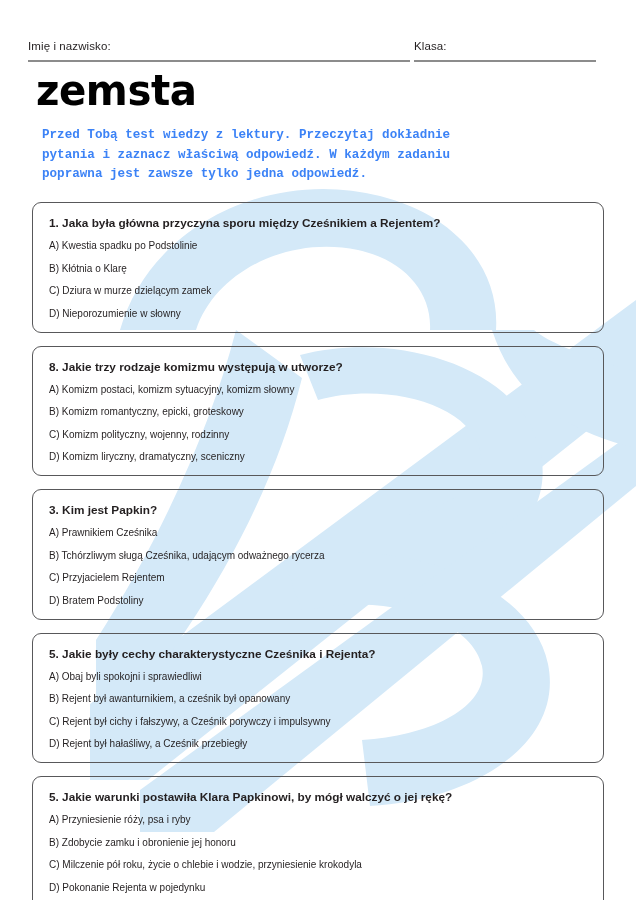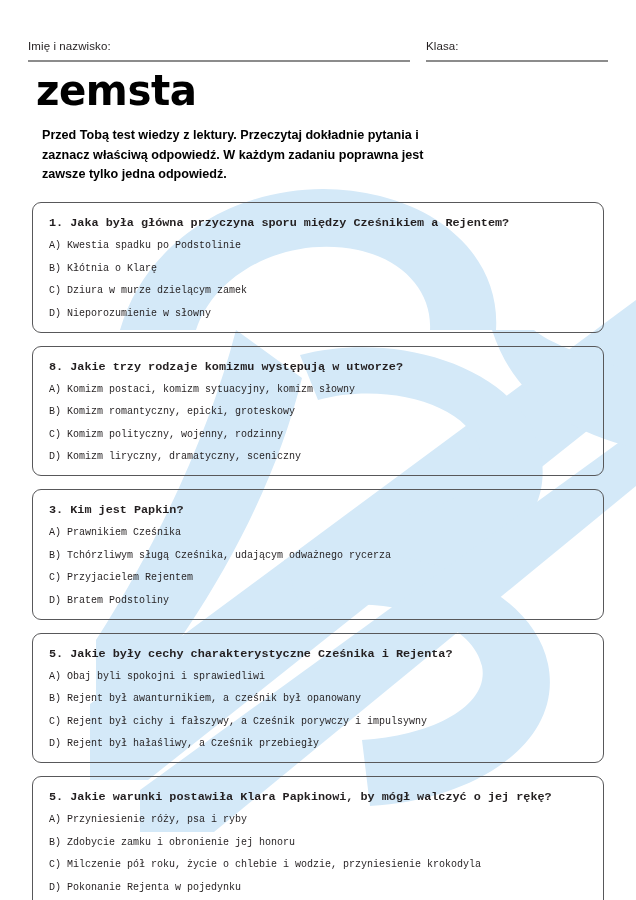--- a/index.html
+++ b/index.html
@@ -43,21 +43,21 @@
     z-index: 2;
   }
   .field {
     display: flex;
     align-items: baseline;
     border-bottom: 2px solid #8c8c8c;
     height: 22px;
     box-sizing: border-box;
   }
   .field-name  { width: 382px; }
-  .field-class { width: 182px; margin-left: 16px; }
+  .field-class { width: 182px; margin-left: 4px; }
   .field-label {
     font-size: 11.5px;
     letter-spacing: 0.1px;
     color: #231f20;
     white-space: nowrap;
     padding-bottom: 2px;
   }
   .field-blank {
     flex: 1 1 auto;
     height: 1px;
@@ -80,40 +80,40 @@
   }
   .intro {
     position: absolute;
     left: 42px;
     top: 126px;
     width: 420px;
     z-index: 2;
     font-size: 12.6px;
     font-weight: bold;
     line-height: 19.5px;
-    color: #000000;
+    color: #3b82f6;
+    font-family: Liberation Mono, monospace;
   }
 
   
   .questions {
     position: absolute;
     left: 32px;
     top: 202px;
     width: 572px;
     z-index: 2;
   }
   .qbox {
     position: relative;
     border: 1px solid #58585a;
     border-radius: 9px;
     background: transparent;
     box-sizing: border-box;
     padding: 12px 16px 10px 16px;
     margin-bottom: 13px;
-    font-family: Liberation Mono, monospace;
   }
   .qbox.tall { padding-bottom: 38px; }
   .q-title {
     font-size: 11.8px;
     font-weight: bold;
     line-height: 16px;
     color: #231f20;
     margin-bottom: 7px;
   }
   .q-option {

